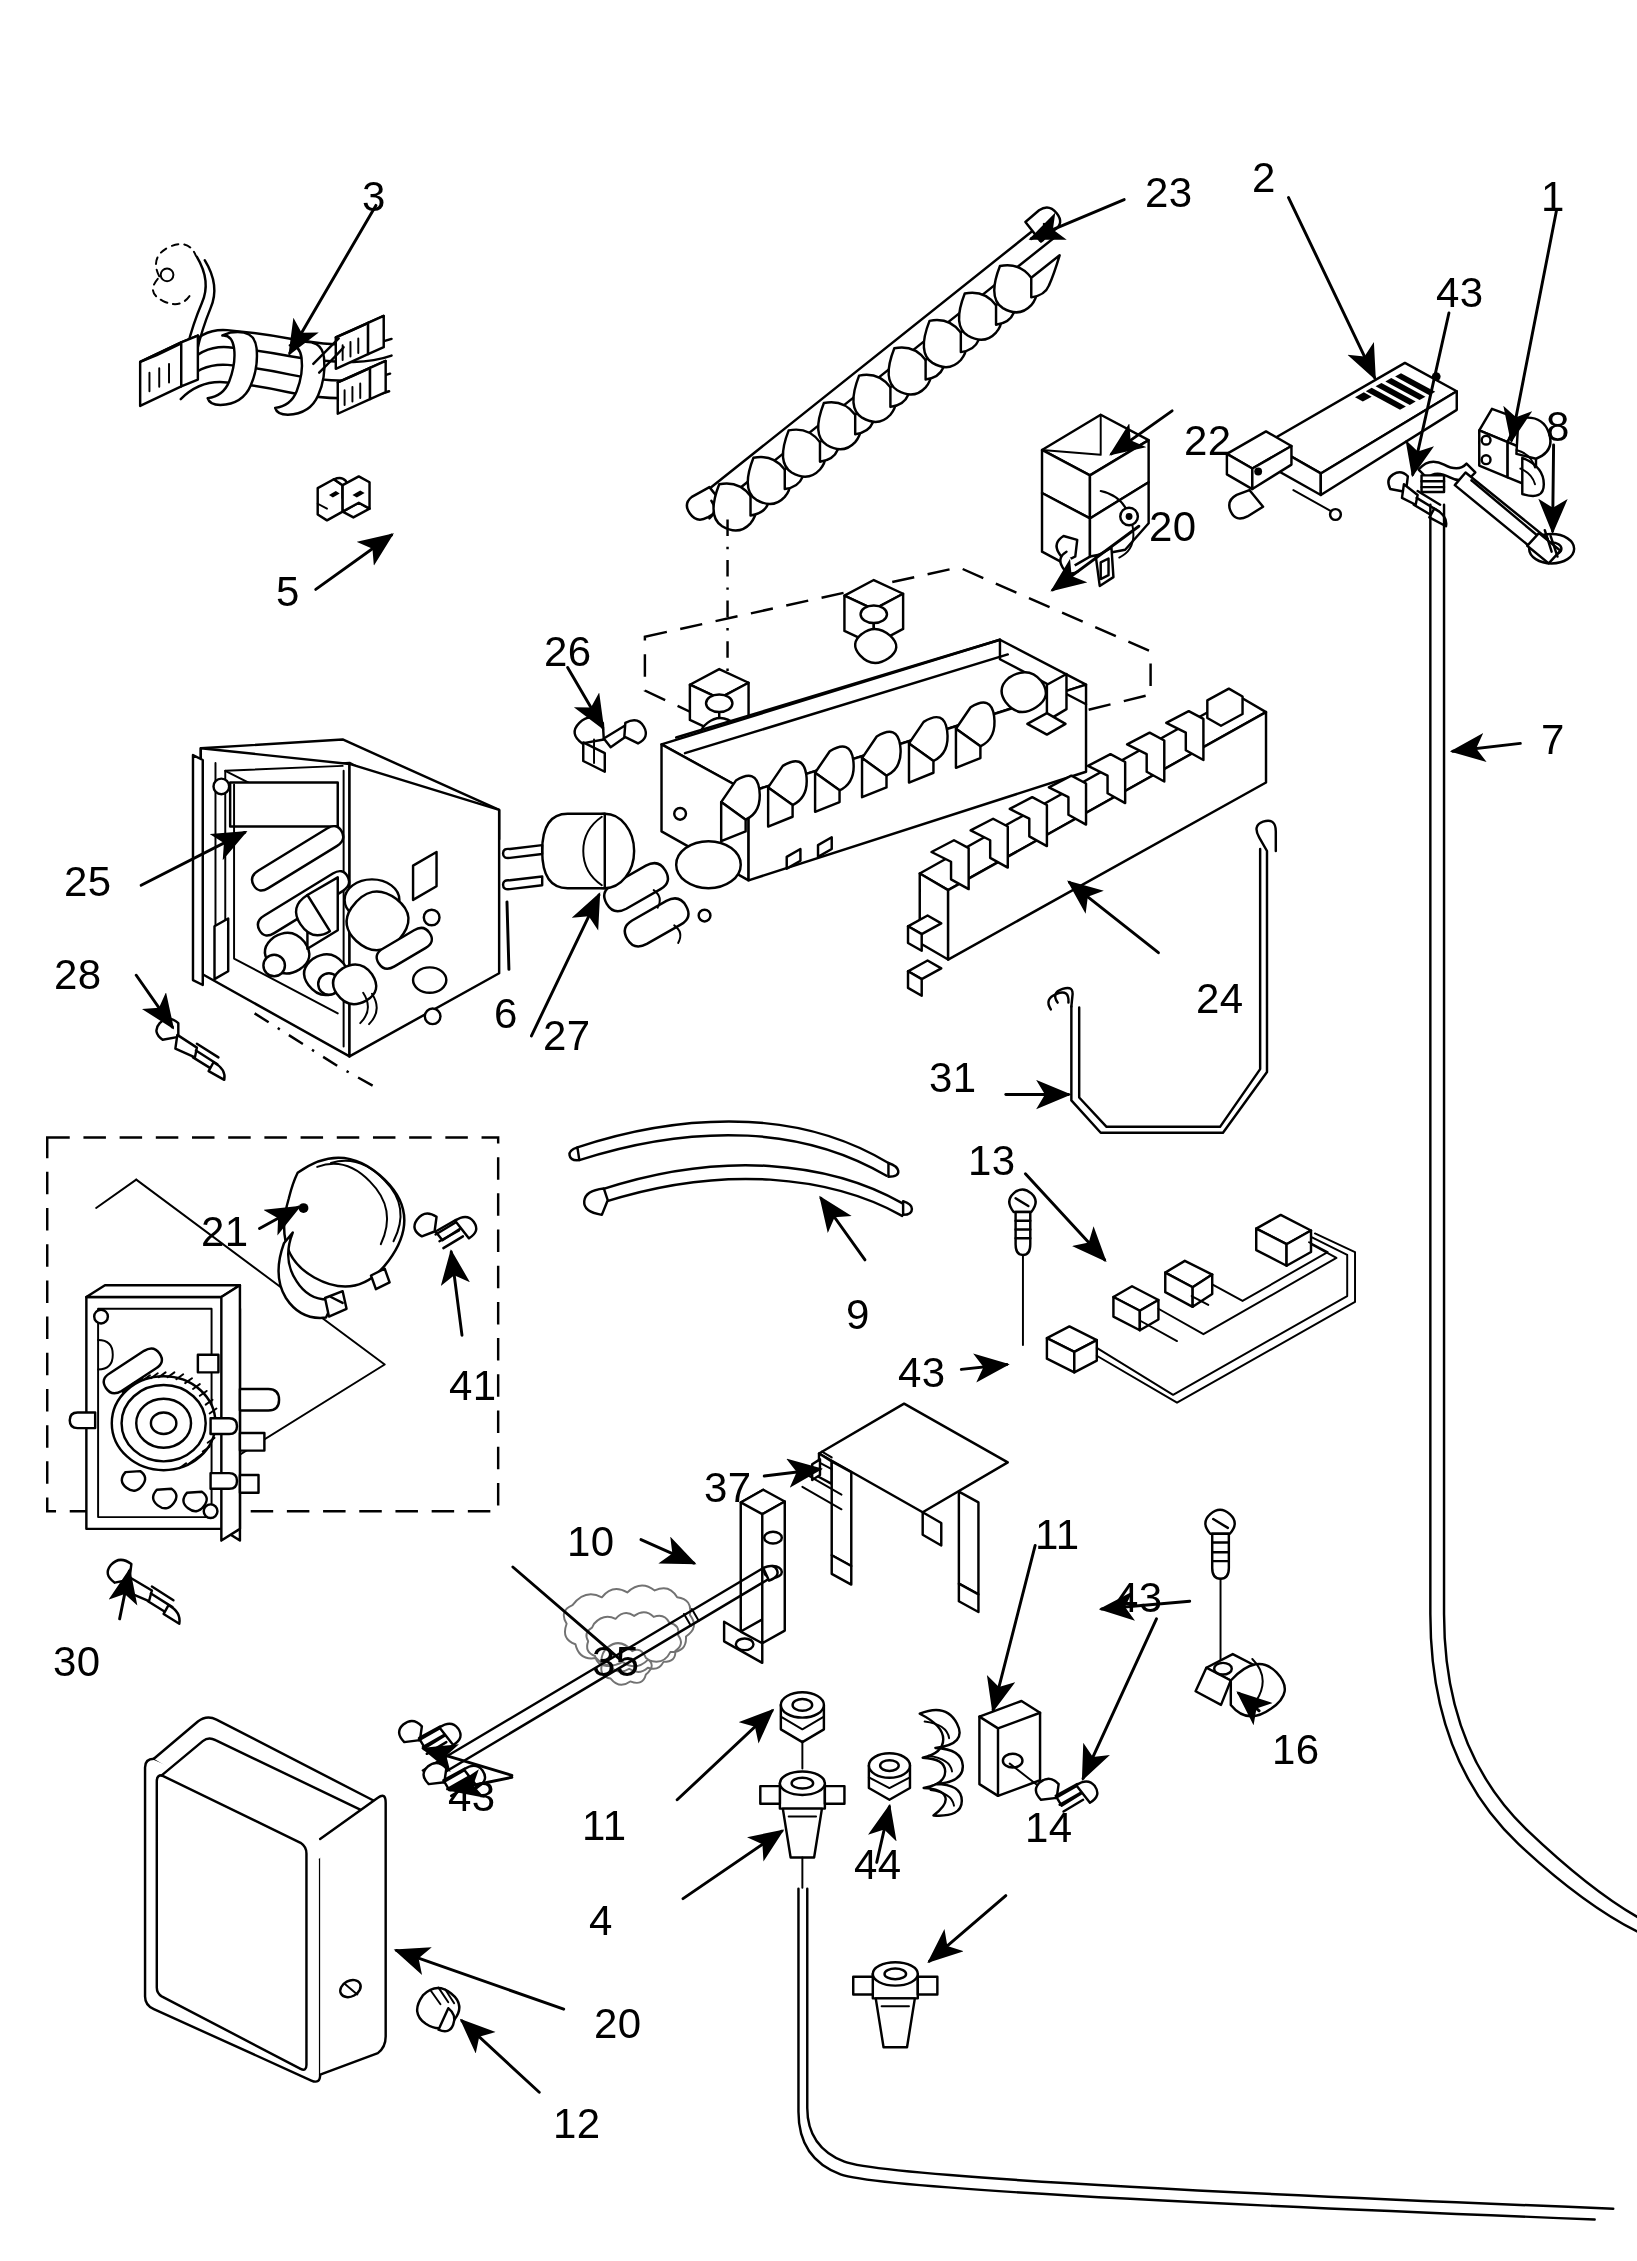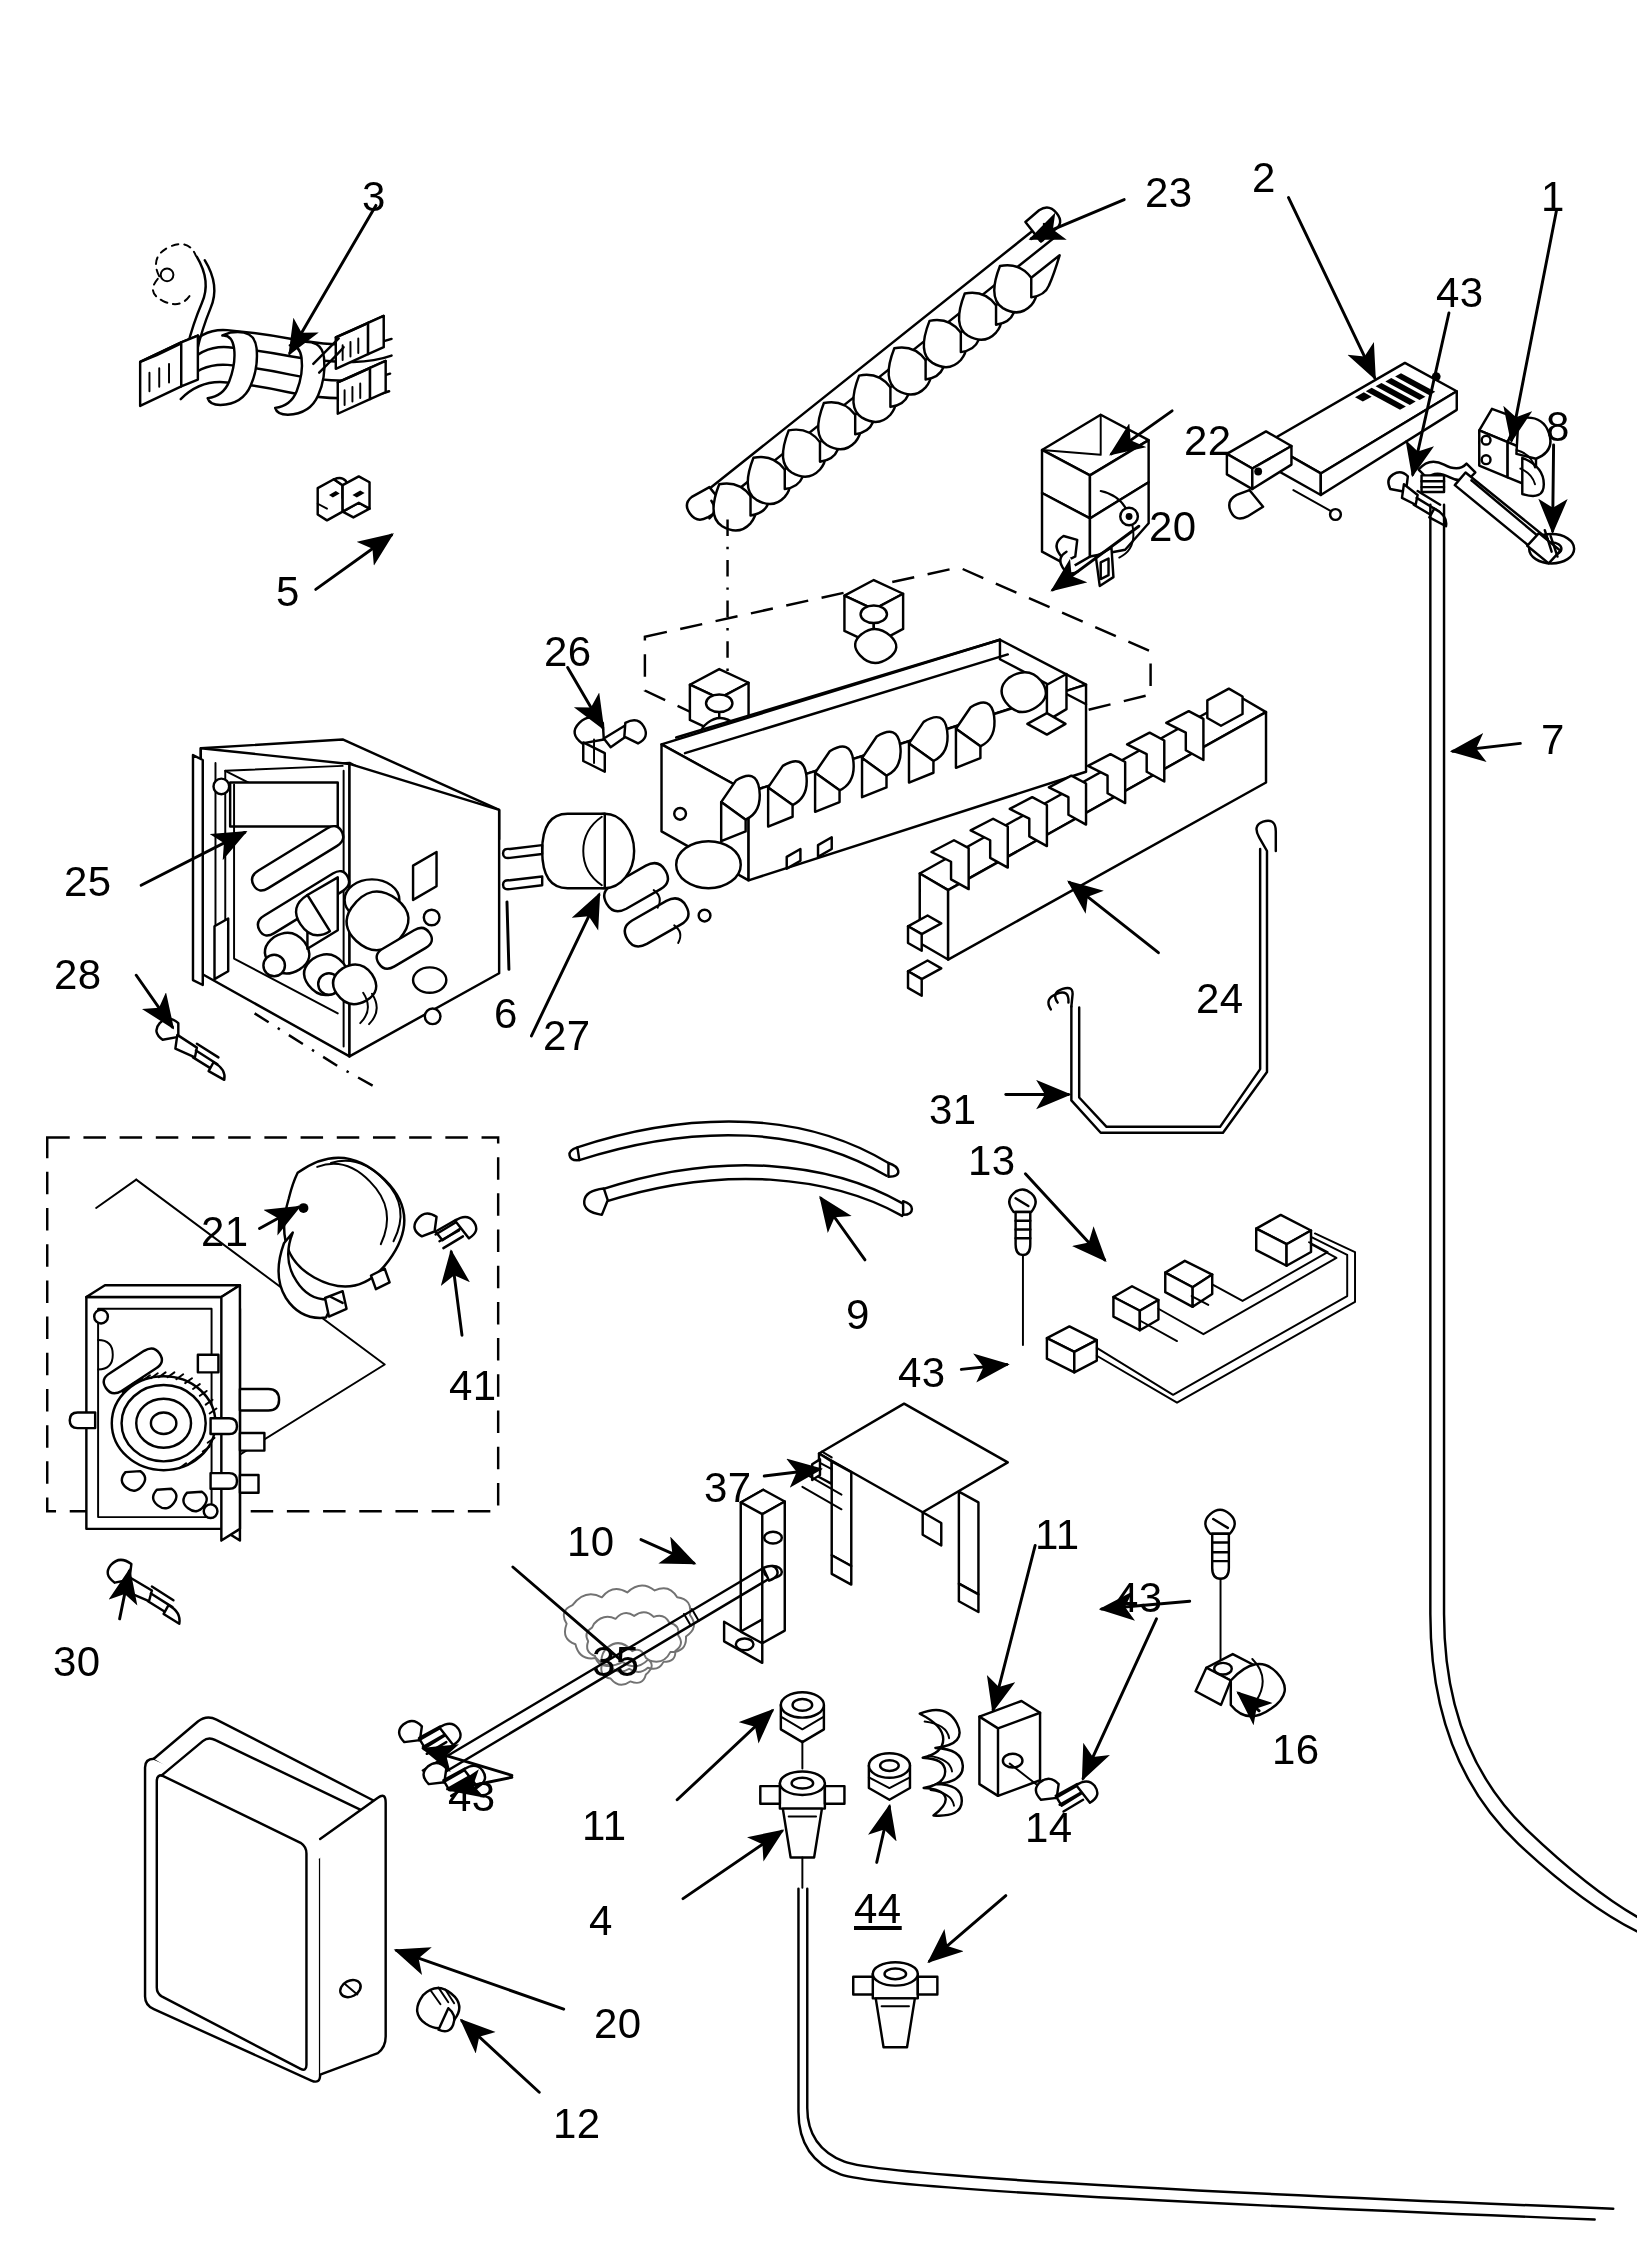--- a/index.html
+++ b/index.html
@@ -744,36 +744,36 @@
     <div class="callout" style="left:1546px; top:406px;">8</div>
     <div class="callout" style="left:276px;  top:571px;">5</div>
     <div class="callout" style="left:1149px; top:506px;">20</div>
     <div class="callout" style="left:544px; top:631px;">26</div>
     <div class="callout" style="left:1541px; top:719px;">7</div>
     <div class="callout" style="left:64px;  top:861px;">25</div>
     <div class="callout" style="left:54px;  top:954px;">28</div>
     <div class="callout" style="left:1196px; top:978px;">24</div>
     <div class="callout" style="left:494px; top:993px;">6</div>
     <div class="callout" style="left:543px; top:1015px;">27</div>
-    <div class="callout" style="left:929px; top:1089px;">31</div>
+    <div class="callout" style="left:929px; top:1057px;">31</div>
     <div class="callout" style="left:968px; top:1140px;">13</div>
     <div class="callout" style="left:846px; top:1294px;">9</div>
     <div class="callout" style="left:201px;  top:1211px;">21</div>
     <div class="callout" style="left:449px;  top:1365px;">41</div>
     <div class="callout" style="left:898px; top:1352px;">43</div>
     <div class="callout" style="left:704px; top:1467px;">37</div>
     <div class="callout" style="left:567px; top:1521px;">10</div>
     <div class="callout" style="left:1035px; top:1514px;">11</div>
     <div class="callout" style="left:1115px; top:1577px;">43</div>
     <div class="callout" style="left:592px; top:1641px;">35</div>
     <div class="callout" style="left:53px;  top:1641px;">30</div>
     <div class="callout" style="left:1272px; top:1729px;">16</div>
     <div class="callout" style="left:448px;  top:1776px;">43</div>
     <div class="callout" style="left:582px; top:1805px;">11</div>
     <div class="callout" style="left:589px; top:1900px;">4</div>
-    <div class="callout" style="left:854px; top:1888px;text-decoration:underline;">44</div>
+    <div class="callout" style="left:854px; top:1844px;">44</div>
     <div class="callout" style="left:1025px; top:1807px;">14</div>
     <div class="callout" style="left:594px; top:2003px;">20</div>
     <div class="callout" style="left:553px; top:2103px;text-align:right;">12</div>
   </div>
 
 </div>
 
 
 </body></html>

